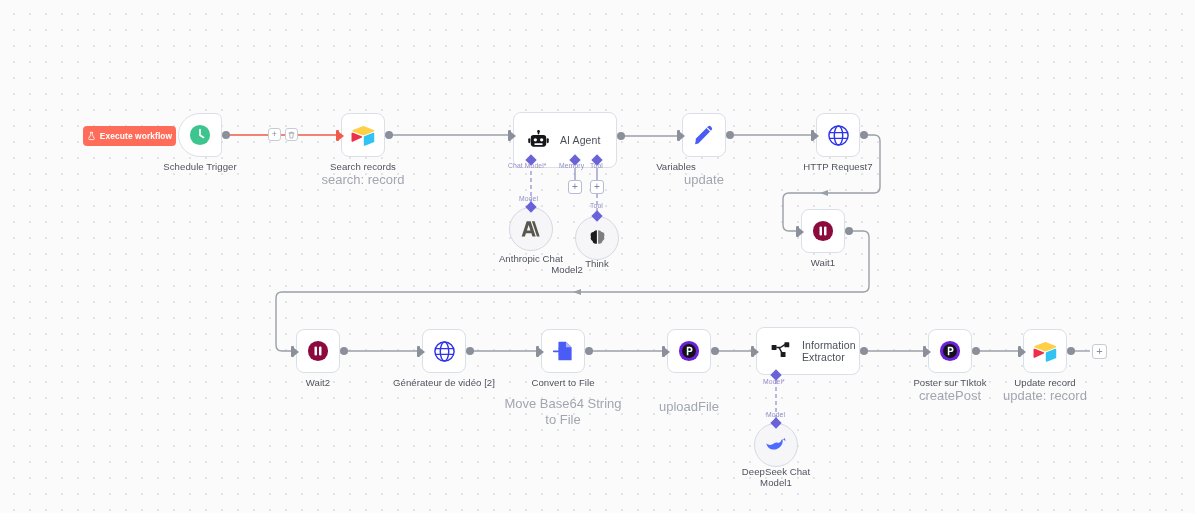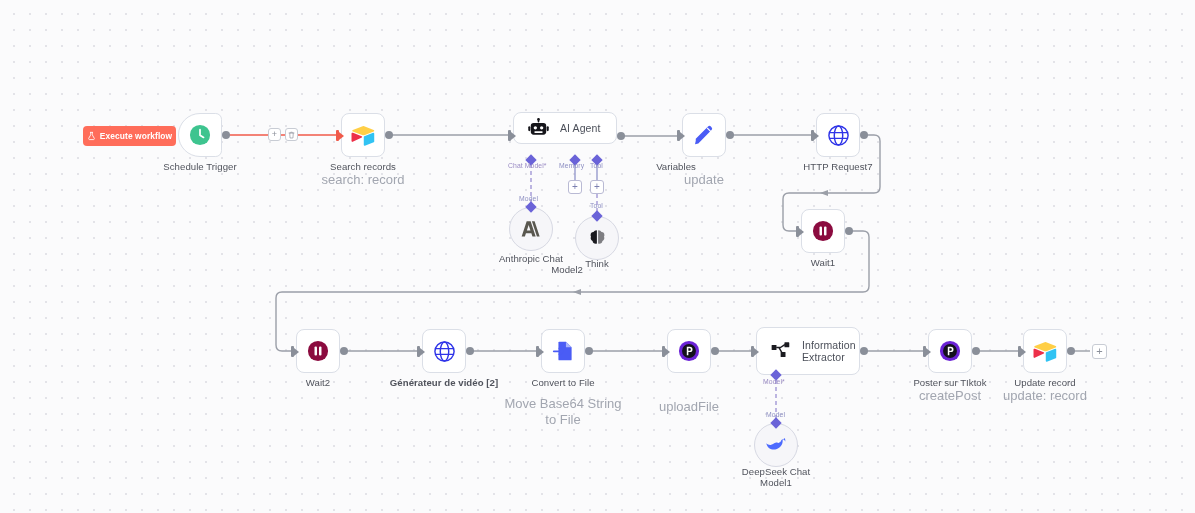--- a/index.html
+++ b/index.html
@@ -290,21 +290,21 @@
         <path d="M14.9 13.8v9.3c0 .7.7 1.1 1.3.9l10.3-4a1 1 0 0 0 .6-.9V9.8c0-.7-.7-1.1-1.3-.9l-10.3 4a1 1 0 0 0-.6.9z" fill="#31c3f3"></path>
         <path d="M12.6 14.3 9.5 15.8 2 19.4c-.6.3-1.4-.2-1.4-.9v-8.6c0-.3.1-.5.3-.7l.4-.3c.3-.2.7-.2 1-.1l10.1 4c.8.3.8 1.4.2 1.5z" fill="#ed3049"></path>
       </svg>
     </span>
   </div>
   <div class="port-out" style="left:385px;top:131px;"></div>
   <div class="nlabel" style="left:311px;top:161px;width:104px;">Search records</div>
   <div class="nsub" style="left:311px;top:172px;width:104px;">search: record</div>
 
   <div class="port-in" style="left:508px;top:130px;"></div>
-  <div class="node wide" style="left:513px;top:112px;width:104px;height:32px;">
+  <div class="node wide" style="left:513px;top:112px;width:104px;height:56px;">
     <span>
       <svg class="ic" width="21" height="21" viewBox="0 0 24 24">
         <path d="M12 1.2v3" stroke="#15151a" stroke-width="1.8" stroke-linecap="round"></path>
         <circle cx="12" cy="1.6" r="1.5" fill="#15151a"></circle>
         <rect x="3.2" y="5.6" width="17.6" height="13.4" rx="3.2" fill="#15151a"></rect>
         <rect x="0.3" y="9.4" width="2.4" height="5.6" rx="1.2" fill="#15151a"></rect>
         <rect x="21.3" y="9.4" width="2.4" height="5.6" rx="1.2" fill="#15151a"></rect>
         <circle cx="8.4" cy="11.2" r="1.9" fill="#ffffff"></circle>
         <circle cx="15.6" cy="11.2" r="1.9" fill="#ffffff"></circle>
         <rect x="7.2" y="15" width="9.6" height="2" rx="1" fill="#ffffff"></rect>
@@ -408,21 +408,21 @@
   <div class="node" style="left:422px;top:329px;width:44px;height:44px;">
     <span>
       <svg class="ic" width="23" height="23" viewBox="0 0 24 24" fill="none" stroke="#2f34e8" stroke-width="1.5">
         <circle cx="12" cy="12" r="10"></circle>
         <ellipse cx="12" cy="12" rx="4.4" ry="10"></ellipse>
         <path d="M2.2 9h19.6M2.2 15h19.6"></path>
       </svg>
     </span>
   </div>
   <div class="port-out" style="left:466px;top:347px;"></div>
-  <div class="nlabel" style="left:384px;top:377px;width:120px;font-weight:bold;">Générateur de vidéo [2]</div>
+  <div class="nlabel" style="left:384px;top:377px;width:120px;">Générateur de vidéo [2]</div>
 
   <div class="port-in" style="left:536px;top:346px;"></div>
   <div class="node" style="left:541px;top:329px;width:44px;height:44px;">
     <span>
       <svg class="ic" width="22" height="22" viewBox="0 0 24 24">
         <path d="M8 1.8h7.2L21.4 8v13.2a1 1 0 0 1-1 1H8a1 1 0 0 1-1-1V2.8a1 1 0 0 1 1-1z" fill="#4a5cf5"></path>
         <path d="M15.2 1.8 21.4 8h-6.2V1.8z" fill="#aab5fb"></path>
         <path d="M2 12.4h9.2M8.2 9.2l3.4 3.2-3.4 3.2" stroke="#4a5cf5" stroke-width="2.1" fill="none" stroke-linecap="round" stroke-linejoin="round"></path>
       </svg>
     </span>

